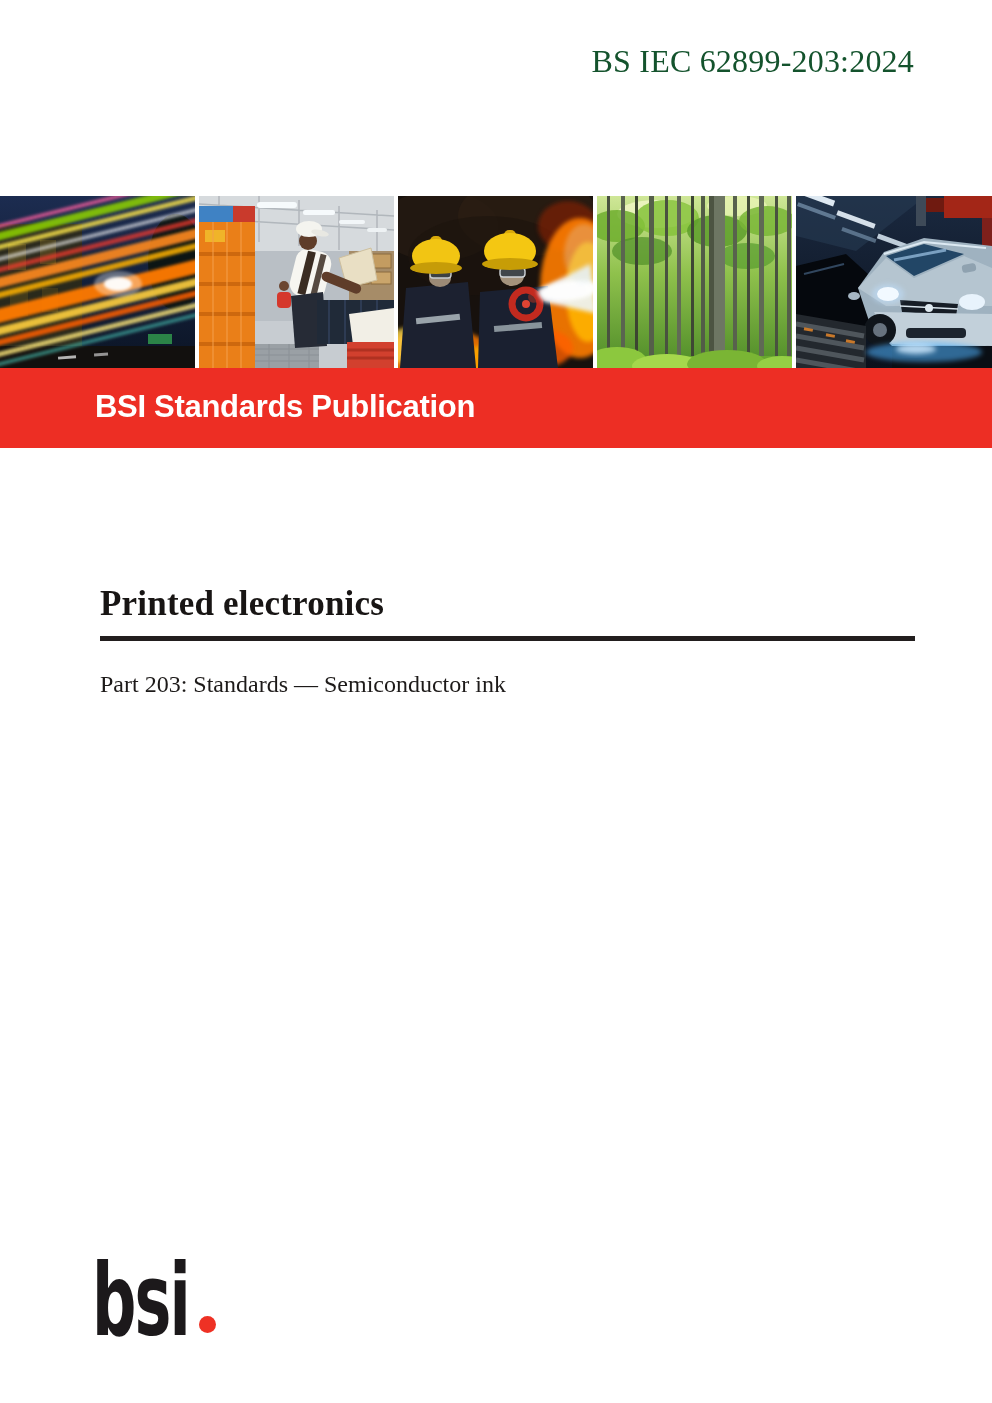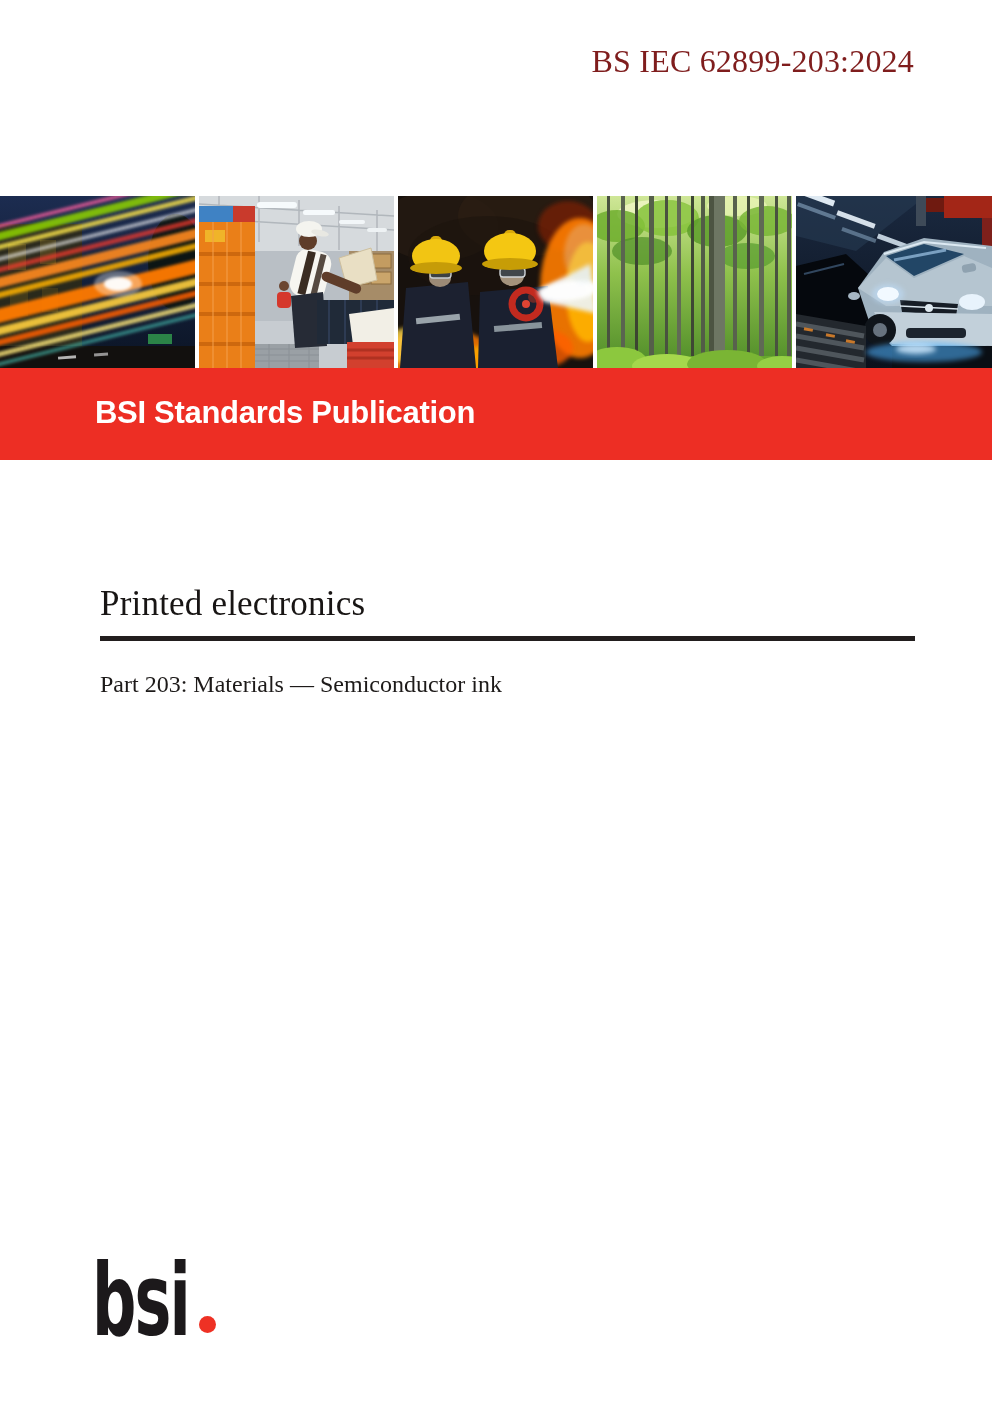--- a/index.html
+++ b/index.html
@@ -8,49 +8,49 @@
     width:992px;height:1403px;
     background:#ffffff;
     overflow:hidden;
     font-family:"Liberation Serif", serif;
     color:#1d1a19;
   }
   .doc-number{
     position:absolute;top:44px;right:78px;
     font-size:32px;line-height:1.1;
     letter-spacing:0.2px;
-    color:#7f1d1d;
+    color:#14532d;
     font-family:"Liberation Serif", serif;
   }
   .photo-strip{
     position:absolute;top:196px;left:0;
     width:992px;height:172px;
     display:flex;gap:4px;background:#ffffff;
   }
   .photo-strip .tile{height:172px;overflow:hidden;flex:0 0 195px;}
   .photo-strip .tile:last-child{flex:0 0 196px;}
   .photo-strip svg{display:block;width:100%;height:100%;}
   .red-band{
     position:absolute;top:368px;left:0;
-    width:992px;height:92px;
+    width:992px;height:80px;
     background:#ED2E24;
   }
   .red-band .band-label{
     position:absolute;left:95px;top:50%;
     transform:translateY(-52%);
     font-family:"Liberation Sans", sans-serif;
     font-weight:600;
     font-size:31px;
     letter-spacing:-0.3px;
     color:#ffffff;
     white-space:nowrap;
   }
   .title-main{
     position:absolute;left:100px;top:584px;
-    font-size:35px;font-weight:normal;
+    font-size:35px;font-weight:bold;
     letter-spacing:0.2px;
     color:#181514;
     font-family:"Liberation Serif", serif;
     white-space:nowrap;
   }
   .title-rule{
     position:absolute;left:100px;top:636px;
     width:815px;height:5px;background:#221e1e;
   }
   .subtitle{
@@ -319,20 +319,20 @@
     </div>
 
   </div>
 
   <div class="red-band">
     <span class="band-label">BSI Standards Publication</span>
   </div>
 
   <h1 class="title-main" style="margin:0;">Printed electronics</h1>
   <div class="title-rule"></div>
-  <div class="subtitle">Part 203: Materials — Semiconductor ink</div>
+  <div class="subtitle">Part 203: Standards — Semiconductor ink</div>
 
   <div class="bsi-logo">
     <span class="logo-text">bsi</span>
     <span class="logo-dot"></span>
   </div>
 
 </div>
 
 </body></html>

